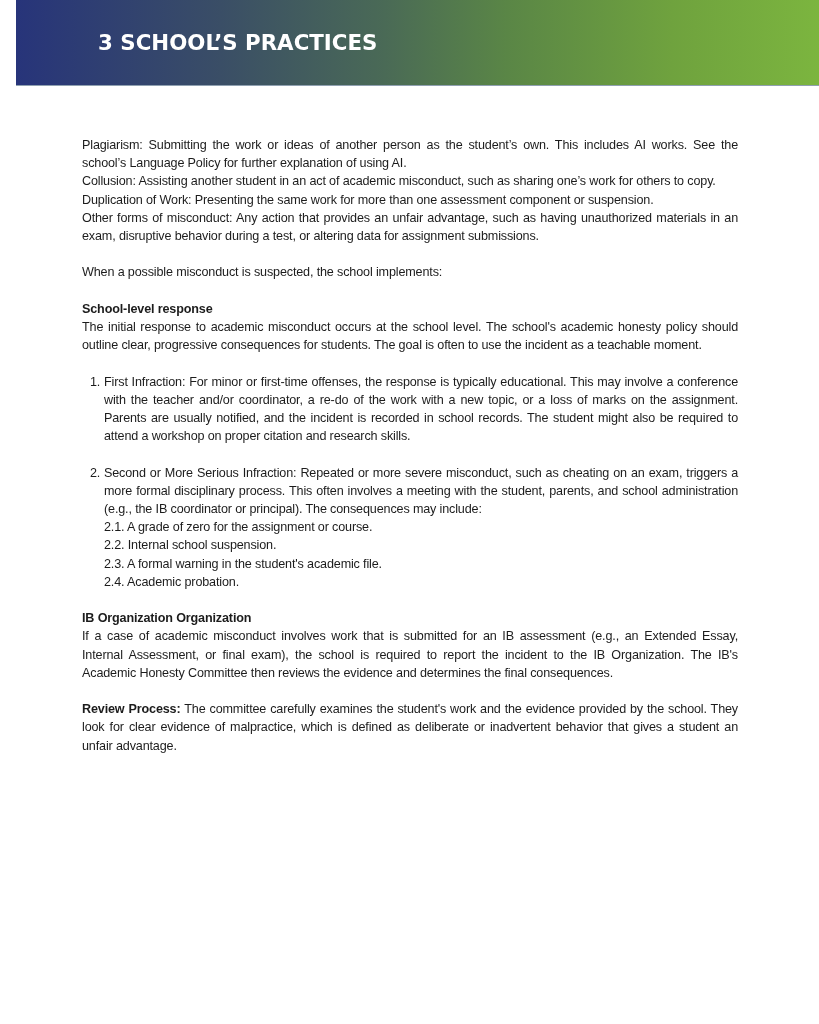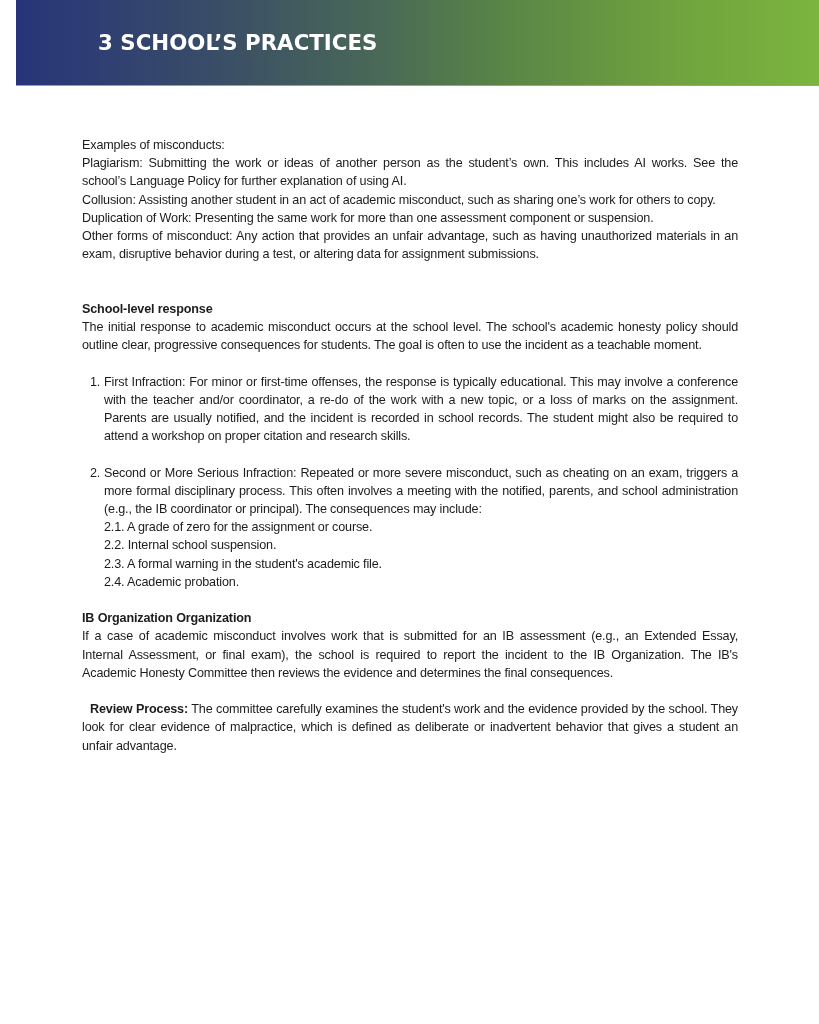--- a/index.html
+++ b/index.html
@@ -70,61 +70,60 @@
       position: absolute;
       left: 8px;
       top: 0;
     }
     .sublist .sub {
       margin: 0;
       text-align: left;
     }
     .inline-label {
       font-weight: bold;
-      margin-left: 8px;
     }
   </style>
 </head>
 <body>
 
 <div class="header-band">
   <h1 class="page-title">3 SCHOOL’S PRACTICES</h1>
 </div>
 
 <div class="content">
   <section>
-    <p>Examples of misconducts:</p>
     <p>Plagiarism: Submitting the work or ideas of another person as the student’s own. This includes AI works. See the school’s Language Policy for further explanation of using AI.</p>
     <p>Collusion: Assisting another student in an act of academic misconduct, such as sharing one’s work for others to copy.</p>
     <p>Duplication of Work: Presenting the same work for more than one assessment component or suspension.</p>
     <p>Other forms of misconduct: Any action that provides an unfair advantage, such as having unauthorized materials in an exam, disruptive behavior during a test, or altering data for assignment submissions.</p>
   </section>
 
   <div class="blank"></div>
 
+  <p>When a possible misconduct is suspected, the school implements:</p>
 
   <div class="blank"></div>
 
   <section>
     <p class="bold">School-level response</p>
     <p>The initial response to academic misconduct occurs at the school level. The school's academic honesty policy should outline clear, progressive consequences for students. The goal is often to use the incident as a teachable moment.</p>
 
     <div class="blank"></div>
 
     <div class="numlist">
       <div class="item">
         <span class="num">1.</span>
         <p>First Infraction: For minor or first-time offenses, the response is typically educational. This may involve a conference with the teacher and/or coordinator, a re-do of the work with a new topic, or a loss of marks on the assignment. Parents are usually notified, and the incident is recorded in school records. The student might also be required to attend a workshop on proper citation and research skills.</p>
       </div>
 
       <div class="blank"></div>
 
       <div class="item">
         <span class="num">2.</span>
-        <p>Second or More Serious Infraction: Repeated or more severe misconduct, such as cheating on an exam, triggers a more formal disciplinary process. This often involves a meeting with the notified, parents, and school administration (e.g., the IB coordinator or principal). The consequences may include:</p>
+        <p>Second or More Serious Infraction: Repeated or more severe misconduct, such as cheating on an exam, triggers a more formal disciplinary process. This often involves a meeting with the student, parents, and school administration (e.g., the IB coordinator or principal). The consequences may include:</p>
         <div class="sublist">
           <p class="sub">2.1. A grade of zero for the assignment or course.</p>
           <p class="sub">2.2. Internal school suspension.</p>
           <p class="sub">2.3. A formal warning in the student's academic file.</p>
           <p class="sub">2.4. Academic probation.</p>
         </div>
       </div>
     </div>
   </section>
 

